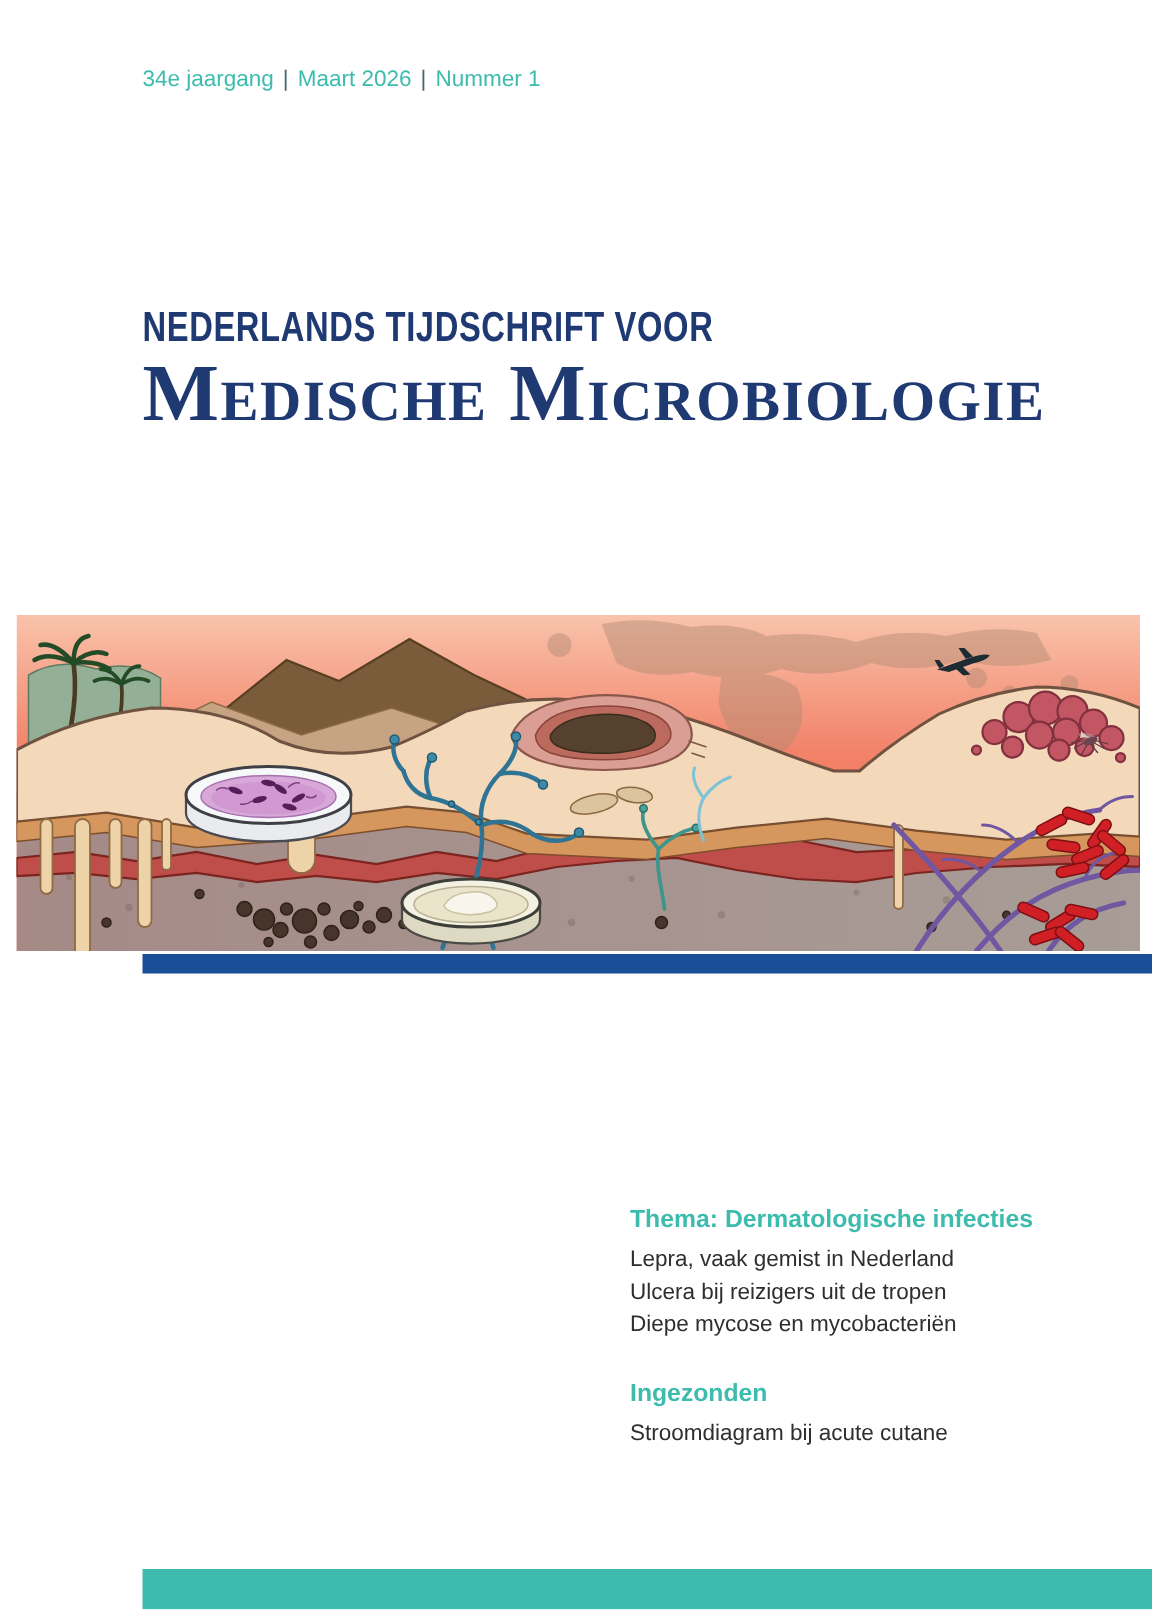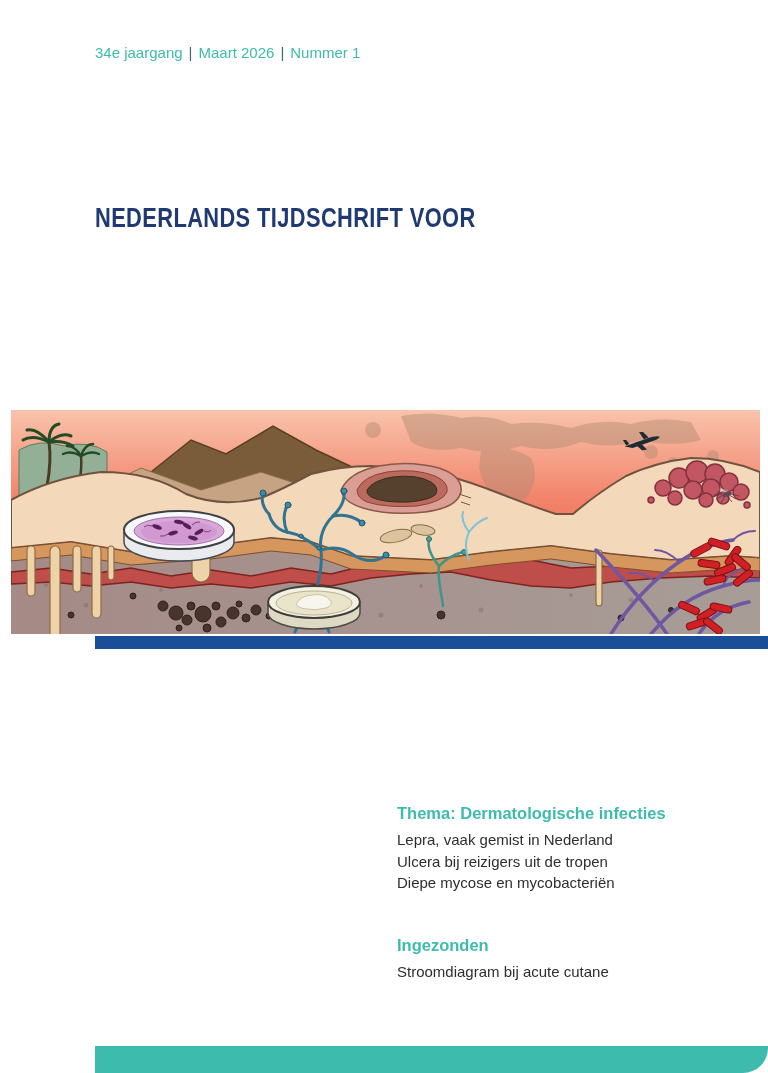--- a/index.html
+++ b/index.html
@@ -8,61 +8,62 @@
     --navy-bar:#1a4e97;
     --text-dark:#2e2e2e;
     --separator:#49656d;
     --logo-gray:#8d8d8d;
     --logo-arc:#678da0;
     --logo-teal:#41bfae;
   }
   html,body{margin:0;padding:0;background:#ffffff;}
   .page{
     position:relative;width:768px;height:1073px;background:#ffffff;
-    overflow:hidden;font-family:"Liberation Sans",sans-serif;border-radius:25px;
+    overflow:hidden;font-family:"Liberation Sans",sans-serif;
   }
   .issue-line{
     position:absolute;left:95px;top:44px;font-size:15px;color:var(--accent-teal);
     white-space:nowrap;
   }
   .issue-line .sep{color:var(--separator);margin:0 6px;}
   .title-top{
     position:absolute;left:95px;top:202px;
     font:700 28px "Liberation Sans",sans-serif;color:var(--navy-title);
     letter-spacing:.5px;transform:scaleX(.78);transform-origin:left top;white-space:nowrap;
   }
   .title-main{
     position:absolute;left:95px;top:233px;
     font:700 54px/1.1 "Liberation Serif",serif;font-variant:small-caps;
     color:var(--navy-title);letter-spacing:1px;white-space:nowrap;
   }
   .illustration{position:absolute;left:11px;top:410px;width:749px;height:224px;margin:0;}
   .navy-bar{position:absolute;left:95px;top:636px;width:673px;height:13px;background:var(--navy-bar);}
-  .contents{position:absolute;left:397px;top:804px;width:330px;color:var(--text-dark);}
+  .contents{position:absolute;left:420px;top:804px;width:330px;color:var(--text-dark);}
   .contents h2{
     font-size:16.5px;font-weight:700;color:var(--accent-teal);margin:0 0 6px 0;
   }
-  .contents h2.second{margin-top:42px;}
+  .contents h2.second{margin-top:26px;}
   .contents p{font-size:15px;line-height:21.5px;margin:0;}
   .logo{position:absolute;left:100px;top:850px;width:185px;height:130px;}
   .logo text{
     font-family:"Liberation Sans",sans-serif;font-size:52px;fill:var(--logo-gray);
   }
   .teal-bar{position:absolute;left:95px;top:1046px;width:673px;height:27px;background:var(--accent-teal);}
 </style>
 </head>
 <body>
 
 <div class="page">
 
   <header class="issue-line">
     <span>34e jaargang</span><span class="sep">|</span><span>Maart 2026</span><span class="sep">|</span><span>Nummer 1</span>
   </header>
 
   <div class="title-top">NEDERLANDS TIJDSCHRIFT VOOR</div>
+  <div class="title-main">Medische Microbiologie</div>
 
   <figure class="illustration">
     <svg viewBox="0 0 749 224" width="749" height="224" role="img" aria-label="Cross-section of human skin drawn as a desert landscape at sunset: palm trees, mountains, a faint world map and an airplane in the orange sky; a skin ulcer and a cluster of red nodules on the skin surface; beneath the skin a petri dish with pink medium and parasites, a petri dish with cream medium, branching blue fungi, purple nerve fibers, dark granules and red rod-shaped bacteria.">
       <defs>
         <linearGradient id="skyGrad" x1="0" y1="0" x2="0" y2="1">
           <stop offset="0%" stop-color="#f9c3ab"></stop>
           <stop offset="40%" stop-color="#f2836a"></stop>
           <stop offset="75%" stop-color="#ee6a50"></stop>
           <stop offset="100%" stop-color="#e96a52"></stop>
         </linearGradient>

